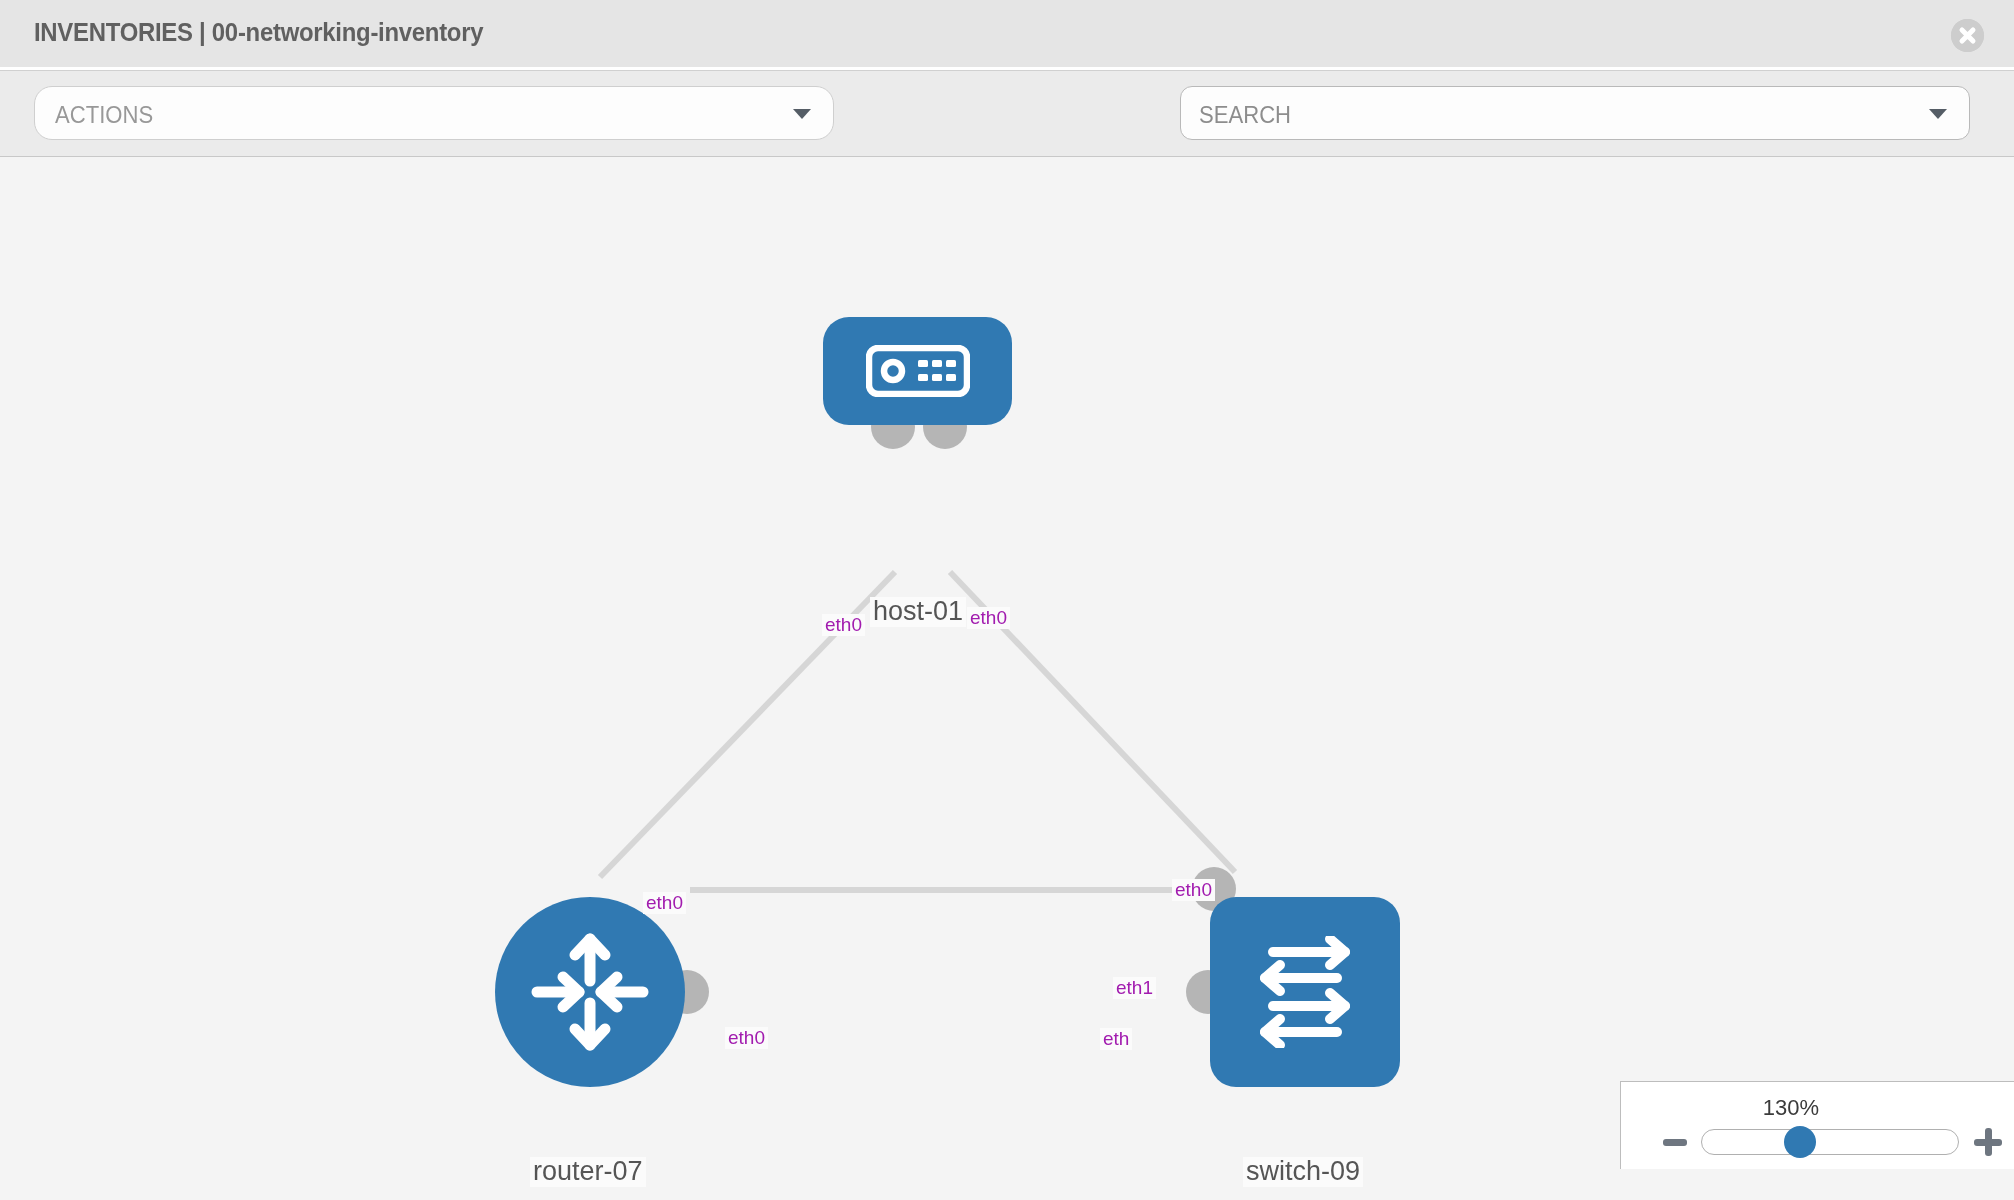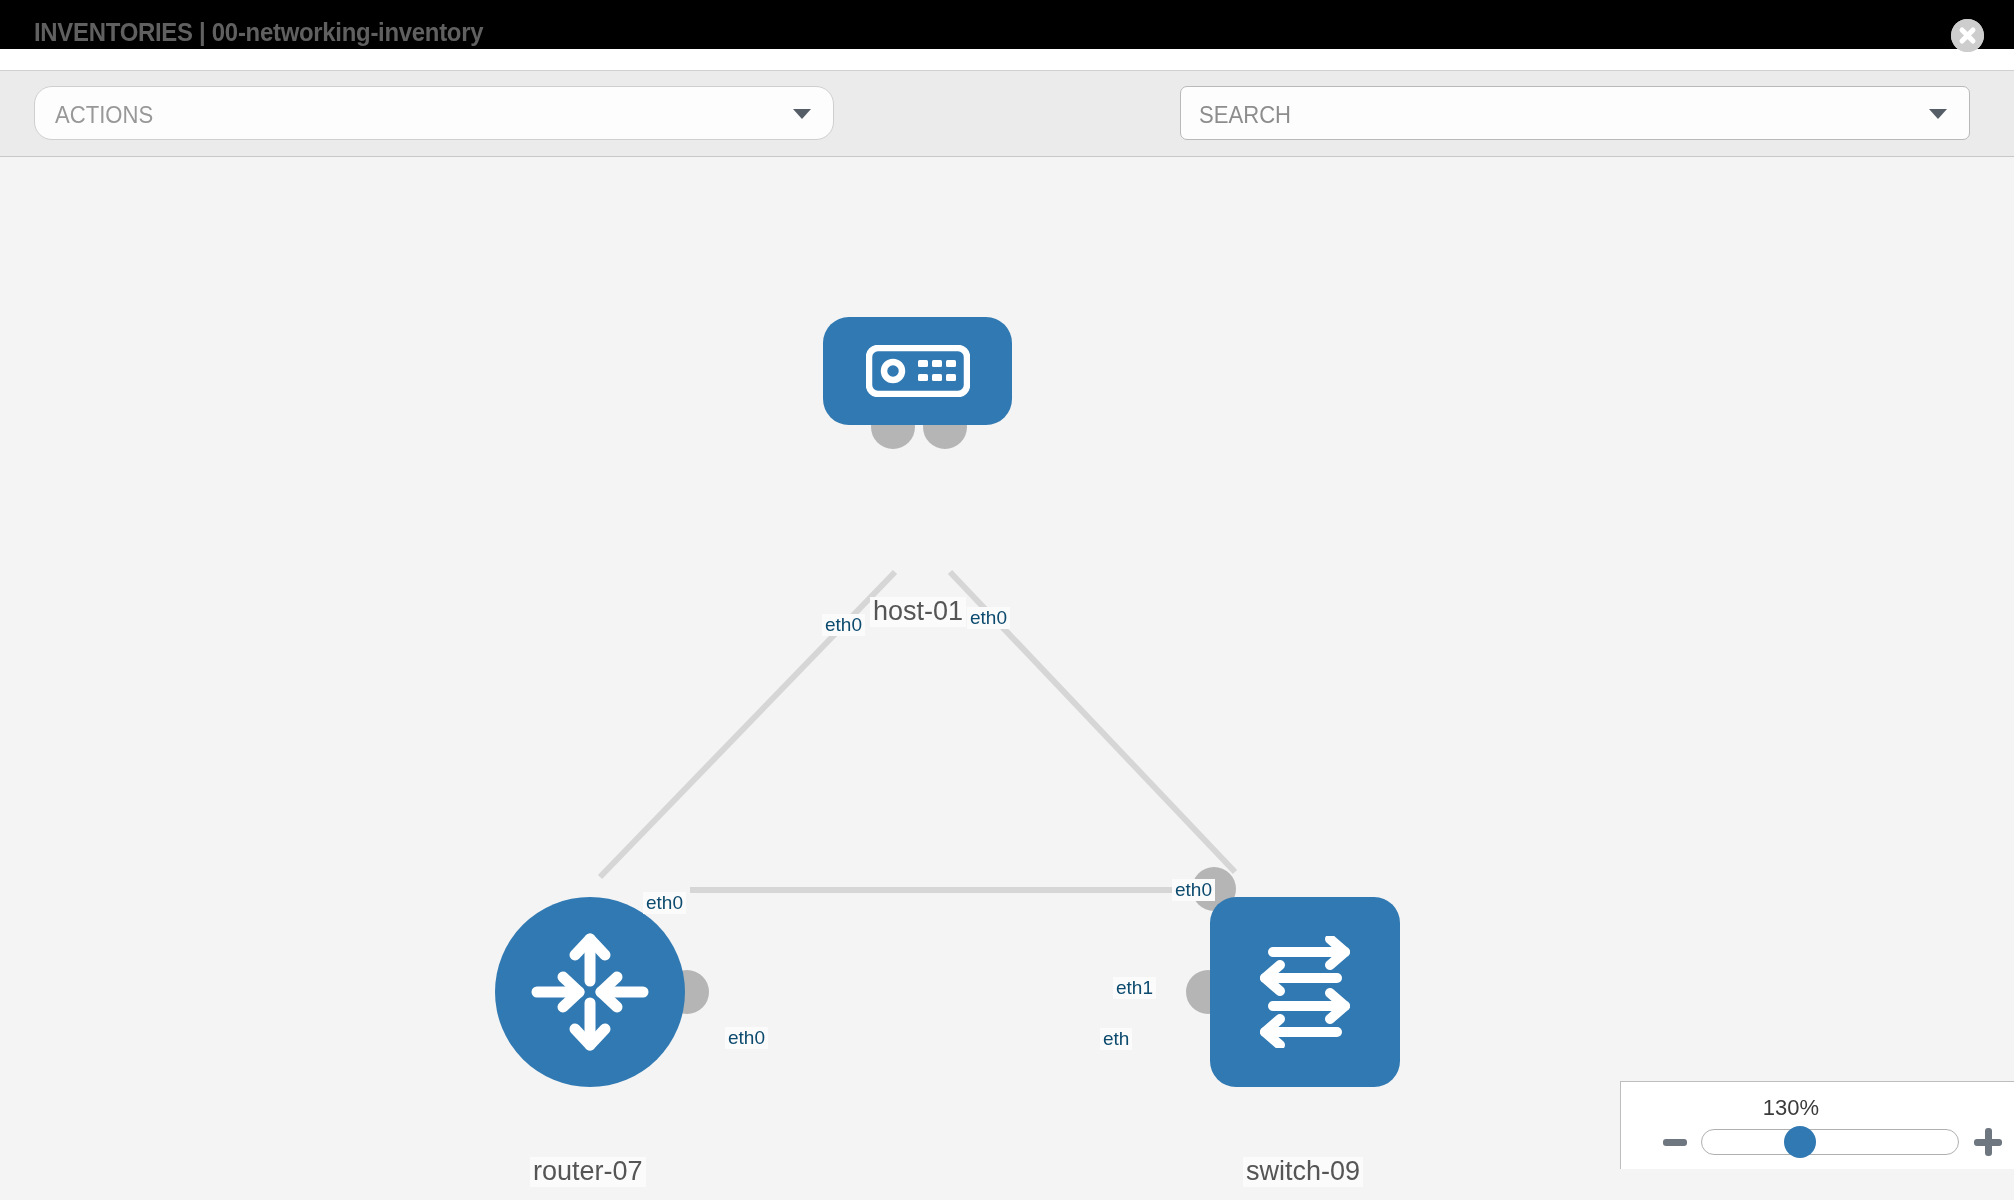--- a/index.html
+++ b/index.html
@@ -13,22 +13,22 @@
     font-family: "Liberation Sans", sans-serif;
     overflow: hidden;
     position: relative;
   }
 
   
   .header {
     position: absolute;
     left: 0; top: 0;
     width: 2014px;
-    height: 49px;
-    background: #000000;
+    height: 67px;
+    background: #e5e5e5;
     box-sizing: border-box;
   }
   .header-title {
     position: absolute;
     left: 34px;
     top: 17px;
     font-size: 26px;
     font-weight: bold;
     color: #606060;
     letter-spacing: -0.3px;
@@ -100,21 +100,21 @@
   .tool-icon.key    { left: 1105px; }
 
   .search-select {
     position: absolute;
     left: 1180px;
     top: 15px;
     width: 790px;
     height: 54px;
     background: #fdfdfd;
     border: 1px solid #b9b9b9;
-    border-radius: 7px;
+    border-radius: 12px;
     box-sizing: border-box;
   }
   .search-label {
     position: absolute;
     left: 18px;
     top: 14px;
     font-size: 24px;
     color: #8d8d8d;
     transform: scaleX(0.92);
     transform-origin: left center;
@@ -173,21 +173,21 @@
     font-size: 27px;
     color: #555555;
     background: #fbfbfb;
     white-space: nowrap;
     padding: 0 3px;
     line-height: 1.1;
   }
   .edge-label {
     position: absolute;
     font-size: 19px;
-    color: #0c4a6e;
+    color: #a21caf;
     background: #fbfbfb;
     white-space: nowrap;
     padding: 0 3px;
     line-height: 1.15;
   }
 
   
   .zoom-panel {
     position: absolute;
     left: 1620px;

